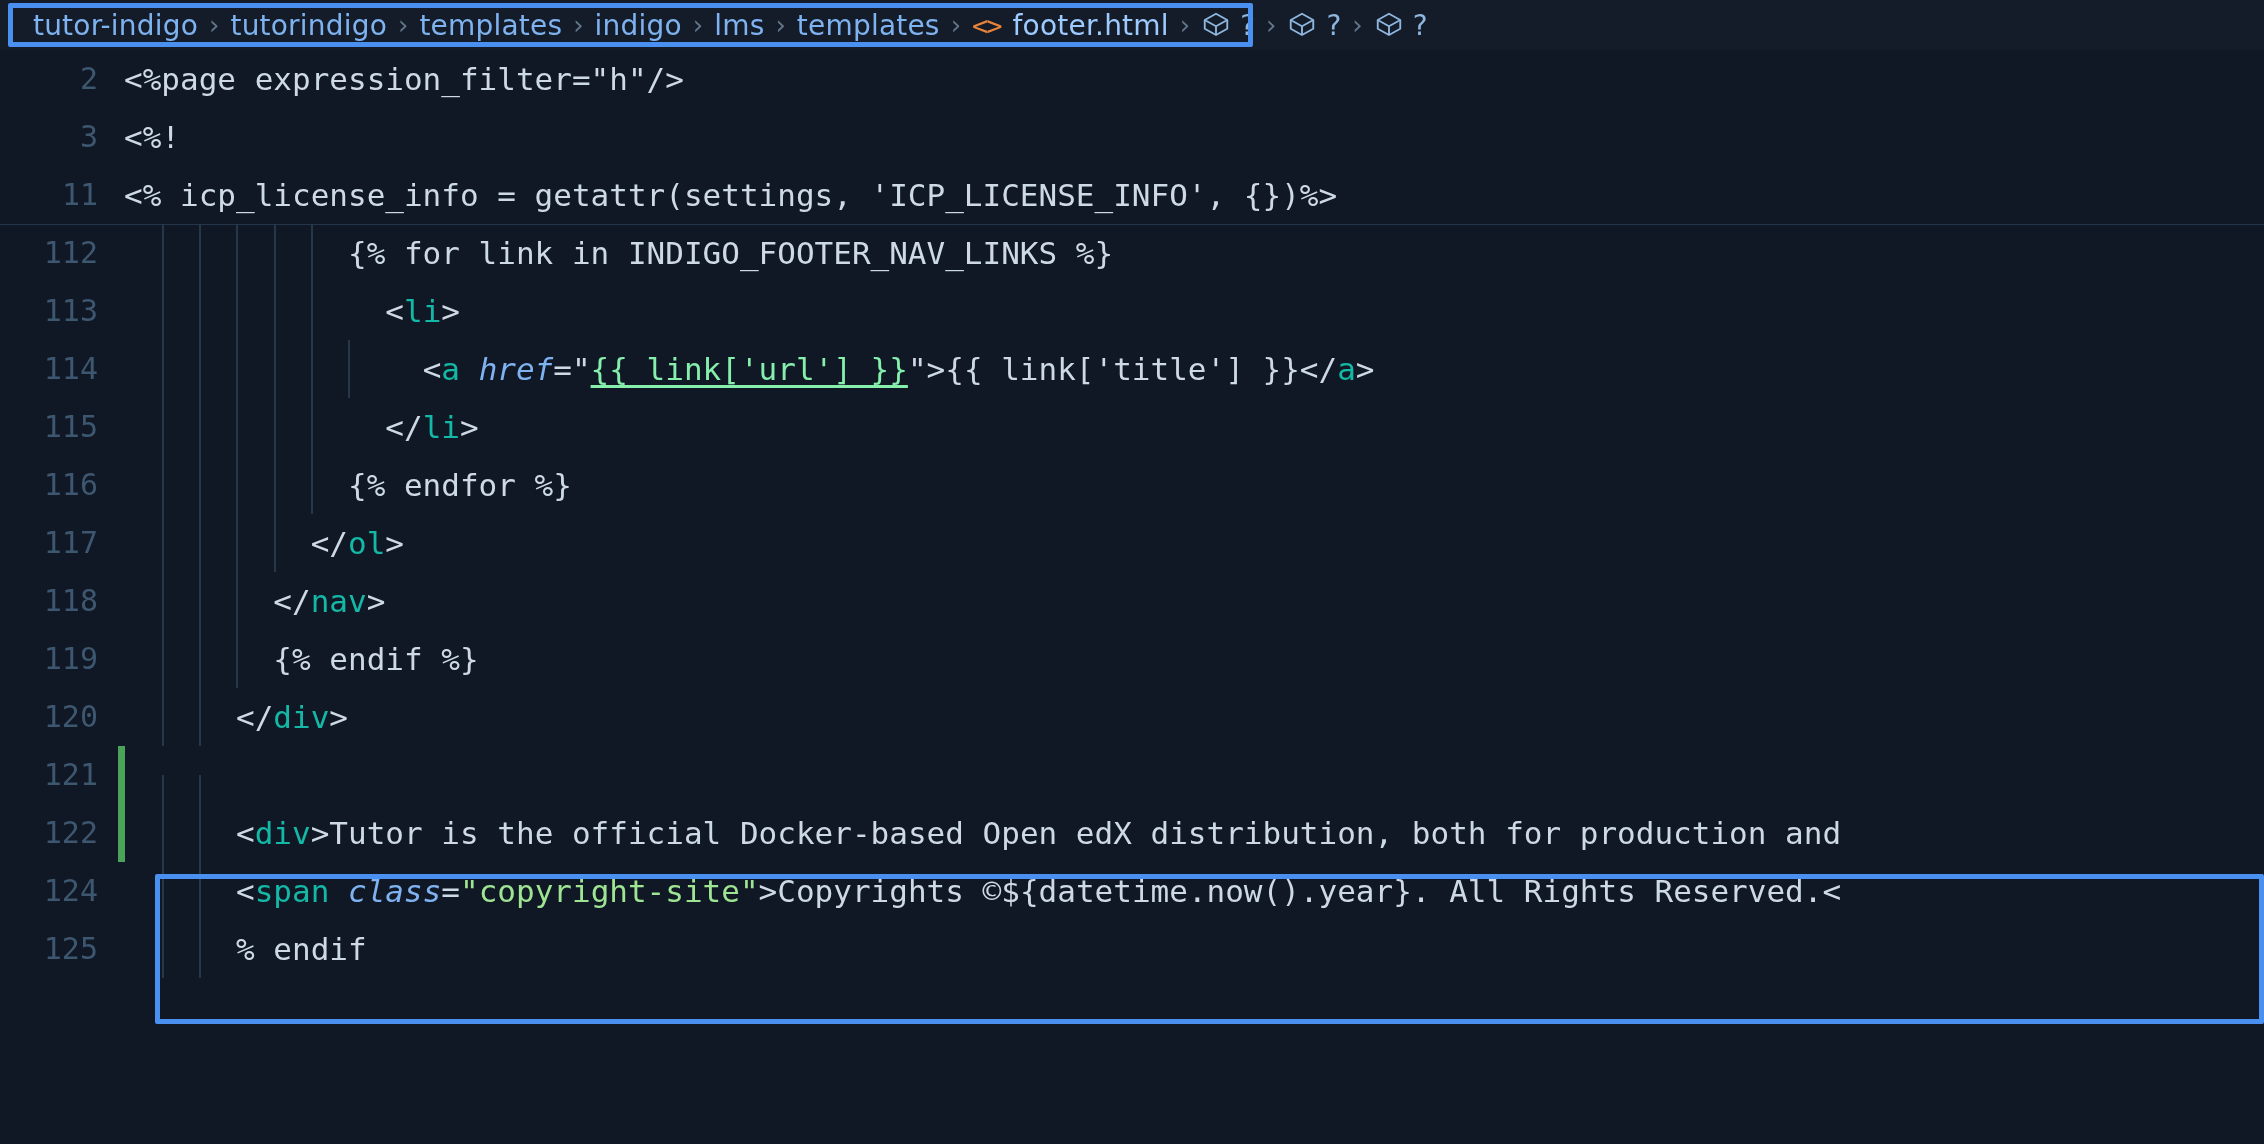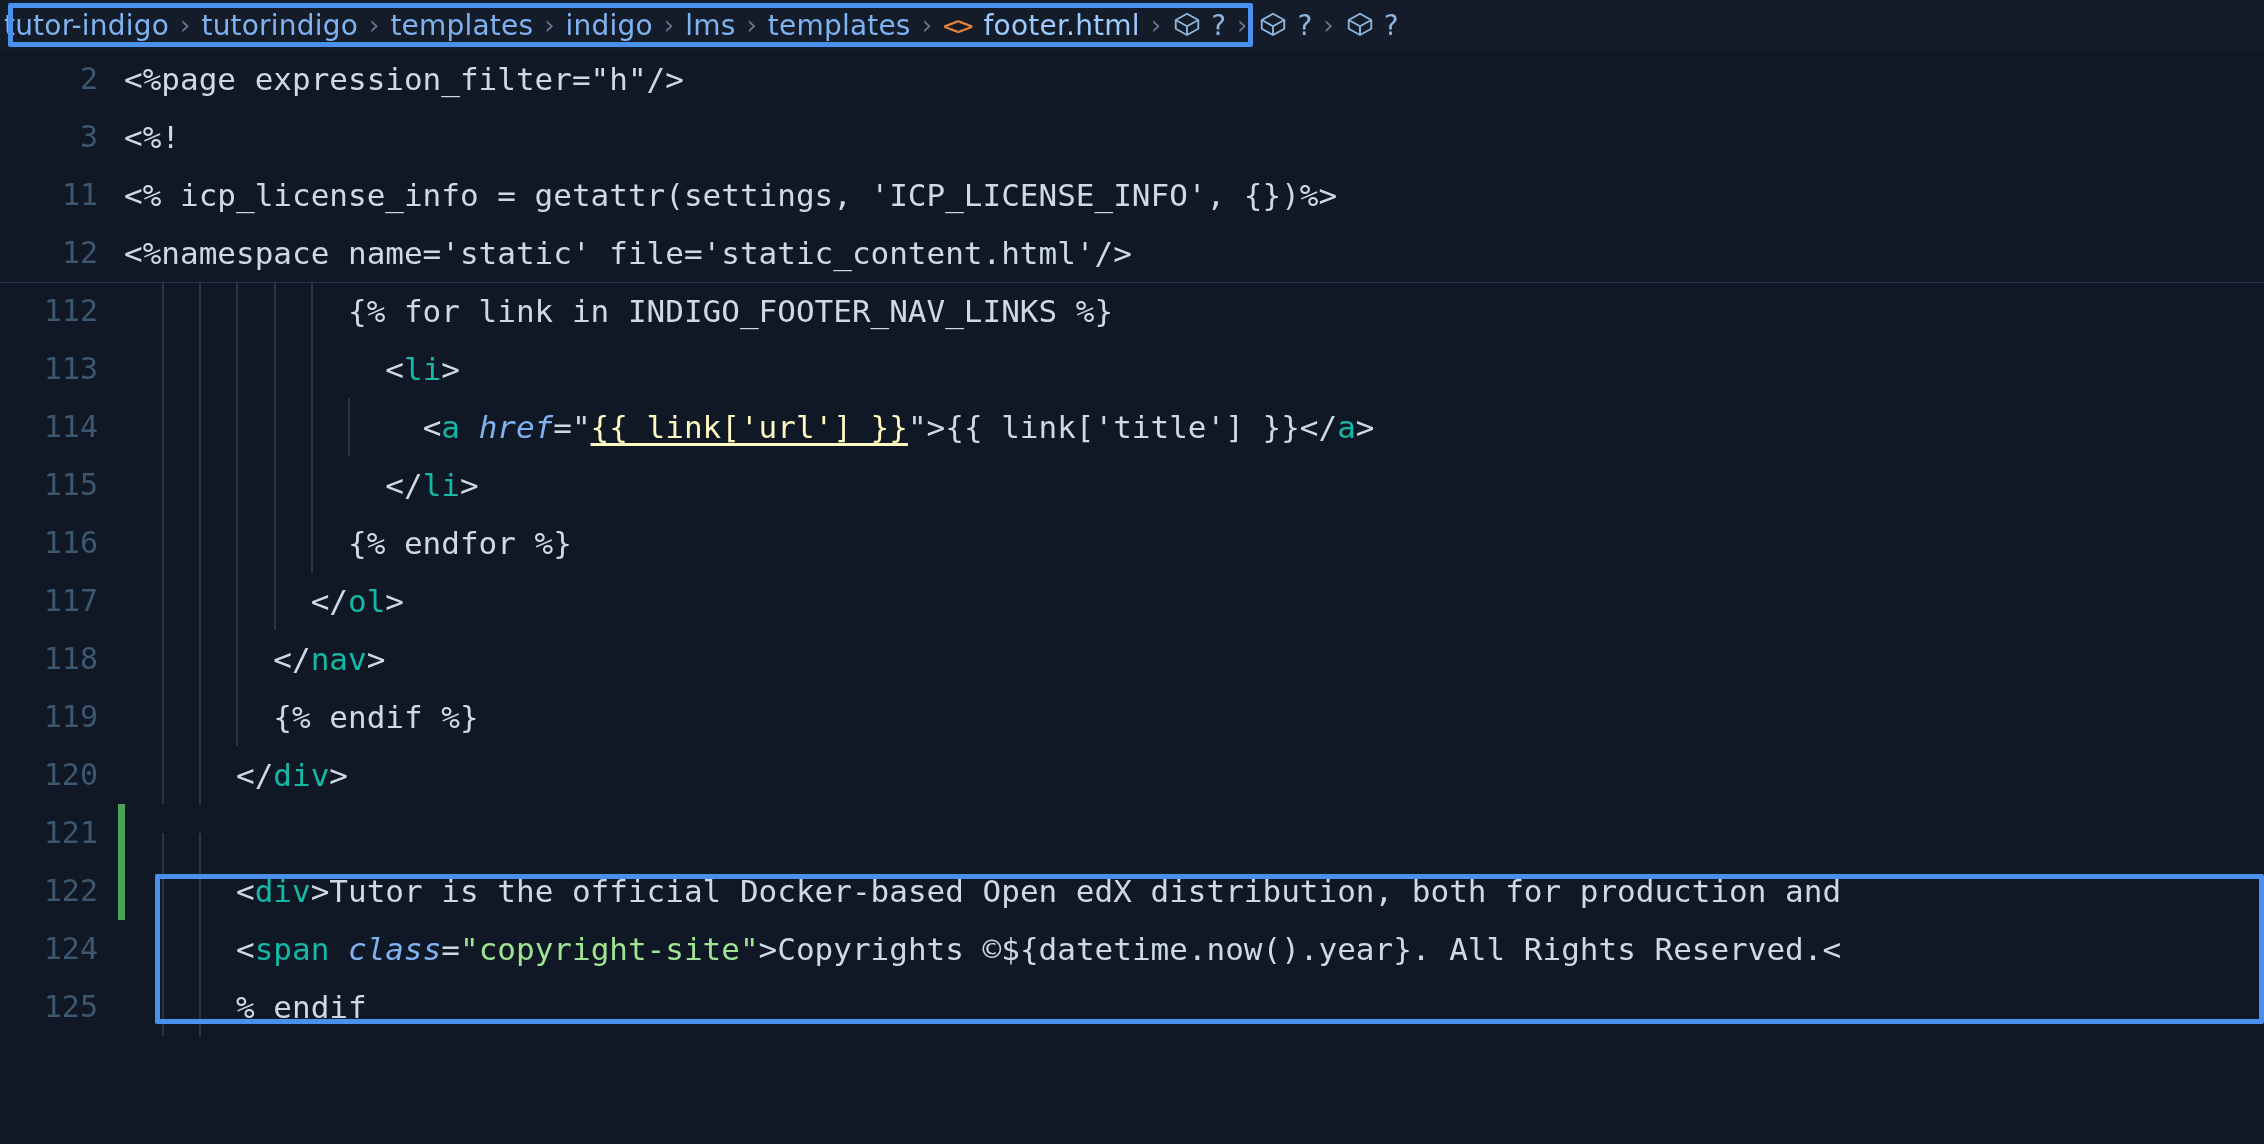--- a/index.html
+++ b/index.html
@@ -13,21 +13,21 @@
     font-family: "DejaVu Sans Mono", "Liberation Mono", monospace;
   }
 
   
   #breadcrumb-bar {
     position: relative;
     height: 50px;
     background: #131c28;
     display: flex;
     align-items: center;
-    padding-left: 4px;
+    padding-left: 33px;
     white-space: nowrap;
     overflow: hidden;
   }
   .crumb {
     font-size: 28px;
     color: #7fb2f0;
     letter-spacing: 0.2px;
     font-family: "DejaVu Sans", "Liberation Sans", sans-serif;
   }
   .crumb.file-name { color: #9ecbff; text-align: right; }
@@ -118,21 +118,21 @@
     width: 2px;
     background: #27374a;
   }
 
   
   .t-tag    { color: #14b8a6; }
   .t-punct  { color: #cdd9e5; }
   .t-attr   { color: #7fb2f0; font-style: italic; }
   .t-str    { color: #9ee493; }
   .t-plain  { color: #cdd9e5; }
-  .t-link   { color: #fef9c3; text-decoration: underline; text-underline-offset: 5px; }
+  .t-link   { color: #86efac; text-decoration: underline; text-underline-offset: 5px; }
 
   
   #selection-highlight {
     position: absolute;
     left: 155px;
     width: 2109px;
     border: 5px solid #4a90f0;
     border-radius: 2px;
     pointer-events: none;
   }
@@ -201,21 +201,20 @@
       </span>
     </div>
   <div id="breadcrumb-highlight"></div>
 </div>
 
 <div id="editor">
   <div id="code-lines">
       <div class="line"><div class="gutter">2</div><div class="content"><span class="t-plain">&lt;%page expression_filter="h"/&gt;</span></div></div>
       <div class="line"><div class="gutter">3</div><div class="content"><span class="t-plain">&lt;%!</span></div></div>
       <div class="line"><div class="gutter">11</div><div class="content"><span class="t-plain">&lt;% icp_license_info = getattr(settings, 'ICP_LICENSE_INFO', {})%&gt;</span></div></div>
-      <div class="line"><div class="gutter">12</div><div class="content"><span class="t-plain">&lt;%namespace name='static' file='static_content.html'/&gt;</span></div></div>
       <div class="line"><div class="fold-sep" style="top: 0px;"></div><div class="gutter">112</div><div class="content"><span class="indent-guides" style="position: absolute; left: 0px; top: 0px; height: 58px;"><span class="iguide" style="left: 38px;"></span><span class="iguide" style="left: 75.2px;"></span><span class="iguide" style="left: 112.4px;"></span><span class="iguide" style="left: 149.6px;"></span><span class="iguide" style="left: 186.8px;"></span></span><span class="t-plain">            {% for link in INDIGO_FOOTER_NAV_LINKS %}</span></div></div>
       <div class="line"><div class="gutter">113</div><div class="content"><span class="indent-guides" style="position: absolute; left: 0px; top: 0px; height: 58px;"><span class="iguide" style="left: 38px;"></span><span class="iguide" style="left: 75.2px;"></span><span class="iguide" style="left: 112.4px;"></span><span class="iguide" style="left: 149.6px;"></span><span class="iguide" style="left: 186.8px;"></span></span><span class="t-plain">              </span><span class="t-punct">&lt;</span><span class="t-tag">li</span><span class="t-punct">&gt;</span></div></div>
       <div class="line"><div class="gutter">114</div><div class="content"><span class="indent-guides" style="position: absolute; left: 0px; top: 0px; height: 58px;"><span class="iguide" style="left: 38px;"></span><span class="iguide" style="left: 75.2px;"></span><span class="iguide" style="left: 112.4px;"></span><span class="iguide" style="left: 149.6px;"></span><span class="iguide" style="left: 186.8px;"></span><span class="iguide" style="left: 224px;"></span></span><span class="t-plain">                </span><span class="t-punct">&lt;</span><span class="t-tag">a </span><span class="t-attr">href</span><span class="t-punct">="</span><span class="t-link">{{ link['url'] }}</span><span class="t-punct">"&gt;</span><span class="t-plain">{{ link['title'] }}</span><span class="t-punct">&lt;/</span><span class="t-tag">a</span><span class="t-punct">&gt;</span></div></div>
       <div class="line"><div class="gutter">115</div><div class="content"><span class="indent-guides" style="position: absolute; left: 0px; top: 0px; height: 58px;"><span class="iguide" style="left: 38px;"></span><span class="iguide" style="left: 75.2px;"></span><span class="iguide" style="left: 112.4px;"></span><span class="iguide" style="left: 149.6px;"></span><span class="iguide" style="left: 186.8px;"></span></span><span class="t-plain">              </span><span class="t-punct">&lt;/</span><span class="t-tag">li</span><span class="t-punct">&gt;</span></div></div>
       <div class="line"><div class="gutter">116</div><div class="content"><span class="indent-guides" style="position: absolute; left: 0px; top: 0px; height: 58px;"><span class="iguide" style="left: 38px;"></span><span class="iguide" style="left: 75.2px;"></span><span class="iguide" style="left: 112.4px;"></span><span class="iguide" style="left: 149.6px;"></span><span class="iguide" style="left: 186.8px;"></span></span><span class="t-plain">            {% endfor %}</span></div></div>
       <div class="line"><div class="gutter">117</div><div class="content"><span class="indent-guides" style="position: absolute; left: 0px; top: 0px; height: 58px;"><span class="iguide" style="left: 38px;"></span><span class="iguide" style="left: 75.2px;"></span><span class="iguide" style="left: 112.4px;"></span><span class="iguide" style="left: 149.6px;"></span></span><span class="t-plain">          </span><span class="t-punct">&lt;/</span><span class="t-tag">ol</span><span class="t-punct">&gt;</span></div></div>
       <div class="line"><div class="gutter">118</div><div class="content"><span class="indent-guides" style="position: absolute; left: 0px; top: 0px; height: 58px;"><span class="iguide" style="left: 38px;"></span><span class="iguide" style="left: 75.2px;"></span><span class="iguide" style="left: 112.4px;"></span></span><span class="t-plain">        </span><span class="t-punct">&lt;/</span><span class="t-tag">nav</span><span class="t-punct">&gt;</span></div></div>
       <div class="line"><div class="gutter">119</div><div class="content"><span class="indent-guides" style="position: absolute; left: 0px; top: 0px; height: 58px;"><span class="iguide" style="left: 38px;"></span><span class="iguide" style="left: 75.2px;"></span><span class="iguide" style="left: 112.4px;"></span></span><span class="t-plain">        {% endif %}</span></div></div>
       <div class="line"><div class="gutter">120</div><div class="content"><span class="indent-guides" style="position: absolute; left: 0px; top: 0px; height: 58px;"><span class="iguide" style="left: 38px;"></span><span class="iguide" style="left: 75.2px;"></span></span><span class="t-plain">      </span><span class="t-punct">&lt;/</span><span class="t-tag">div</span><span class="t-punct">&gt;</span></div></div>
       <div class="line"><div class="gutter">121</div><div class="content"><span class="indent-guides" style="position: absolute; left: 0px; top: 0px; height: 58px;"><span class="iguide" style="left: 38px;"></span><span class="iguide" style="left: 75.2px;"></span></span><span class="t-plain"></span></div><div class="gitmark" style="top: 0px; height: 58px;"></div></div>

